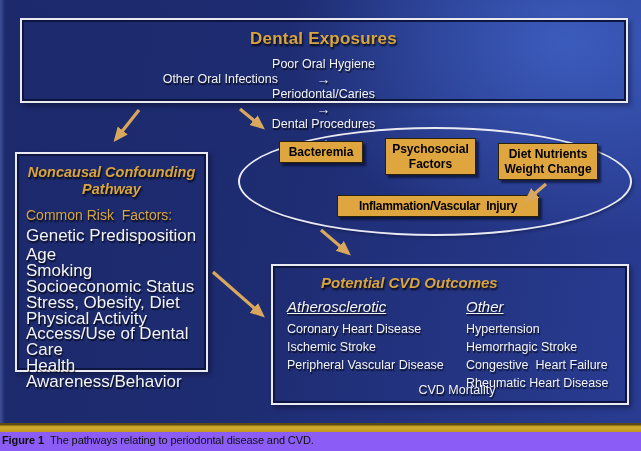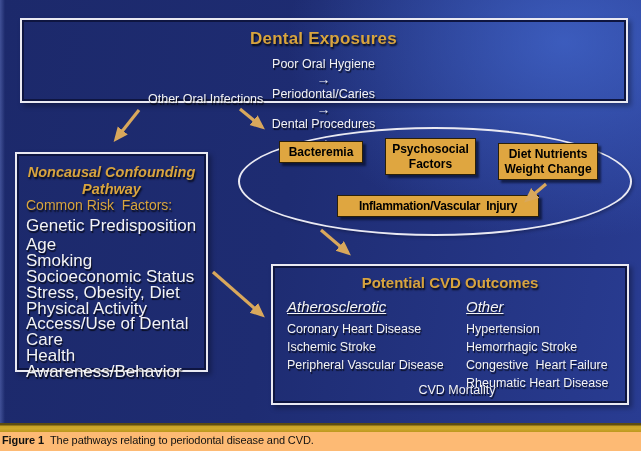--- a/index.html
+++ b/index.html
@@ -6,21 +6,21 @@
     --gold-text:#d8a43e;
     --gold-box:#dfa640;
     --arrow:#d9a85c;
     --white-text:#f3f3f5;
     --border-white:#e9e9f2;
     --inner-dark:#0e1540;
   }
   *{margin:0;padding:0;box-sizing:border-box;}
   html,body{background:#ffffff;}
   body{font-family:"Liberation Sans",sans-serif;}
-  .page{position:relative;width:641px;height:451px;background:#fdba74;overflow:hidden;}
+  .page{position:relative;width:641px;height:451px;background:#8b5cf6;overflow:hidden;}
 
   .stage{
     position:absolute;left:0;top:0;width:641px;height:423px;overflow:hidden;
     background:
       linear-gradient(90deg, rgba(120,140,215,0.40) 0px, rgba(120,140,215,0) 5px),
       radial-gradient(ellipse 60% 65% at 88% 10%, rgba(72,112,218,0.65), rgba(72,112,218,0) 72%),
       linear-gradient(100deg, #1c296b 0%, #1e2c72 45%, #293c92 100%);
   }
 
   .wbox{
@@ -36,33 +36,33 @@
     text-shadow:1px 2px 2px rgba(0,0,0,0.85);letter-spacing:0.2px;line-height:21px;
   }
   .flow-row{
     display:flex;justify-content:space-between;align-items:center;
     margin-top:8px;padding:0 3px;
     font-size:12.5px;color:var(--white-text);
     text-shadow:1px 1.5px 1px rgba(0,0,0,0.7);white-space:pre;flex-direction:column;
   }
   .flow-arrow{font-size:14px;}
   .tb-sub{
-    position:absolute;left:126px;top:72px;width:130px;text-align:left;
+    position:absolute;left:126px;top:52px;width:130px;text-align:right;
     font-size:12.5px;color:var(--white-text);text-shadow:1px 1.5px 1px rgba(0,0,0,0.7);
   }
 
   
   .conf-box{left:15px;top:152px;width:193px;height:220px;padding:10px 9px 12px 9px;}
   .conf-title{
     text-align:center;font-size:14.5px;line-height:16.5px;
     font-weight:bold;font-style:italic;color:var(--gold-text);
     text-shadow:1px 2px 2px rgba(0,0,0,0.85);
   }
   .conf-sub{
-    margin-top:0;font-size:14px;color:var(--gold-text);
+    margin-top:10px;font-size:14px;color:var(--gold-text);
     text-shadow:1px 1.5px 1.5px rgba(0,0,0,0.8);white-space:pre-wrap;
   }
   .conf-list{margin-top:5px;}
   .conf-item{
     font-size:17px;line-height:15.9px;color:var(--white-text);
     text-shadow:1px 1.5px 1px rgba(0,0,0,0.7);white-space:pre-wrap;
   }
   .conf-item.first{margin-bottom:3px;}
 
   
@@ -81,22 +81,22 @@
     font-size:12px;line-height:15px;white-space:pre;
   }
   .gbox-bacteremia{left:279px;top:141px;width:84px;height:22px;}
   .gbox-psychosocial{left:385px;top:138px;width:91px;height:37px;}
   .gbox-diet{left:498px;top:143px;width:100px;height:37px;}
   .gbox-inflammation{left:337px;top:195px;width:202px;height:22px;font-size:12px;letter-spacing:-0.3px;}
 
   
   .cvd-box{left:271px;top:264px;width:358px;height:141px;padding-top:8px;}
   .cvd-title{
-    text-align:center;font-size:15px;font-weight:bold;
-    color:var(--gold-text);text-shadow:1px 2px 2px rgba(0,0,0,0.85);
+    font-size:15px;font-weight:bold;font-style:italic;
+    color:var(--gold-text);text-shadow:1px 2px 2px rgba(0,0,0,0.85);padding-left:48px;
   }
   .cvd-col{position:absolute;top:31px;}
   .cvd-col1{left:14px;}
   .cvd-col2{left:193px;}
   .cvd-header{
     font-size:15px;font-style:italic;color:var(--white-text);
     text-decoration:underline;line-height:20px;margin-bottom:3px;
     text-shadow:1px 1.5px 1px rgba(0,0,0,0.75);
   }
   .cvd-item{

